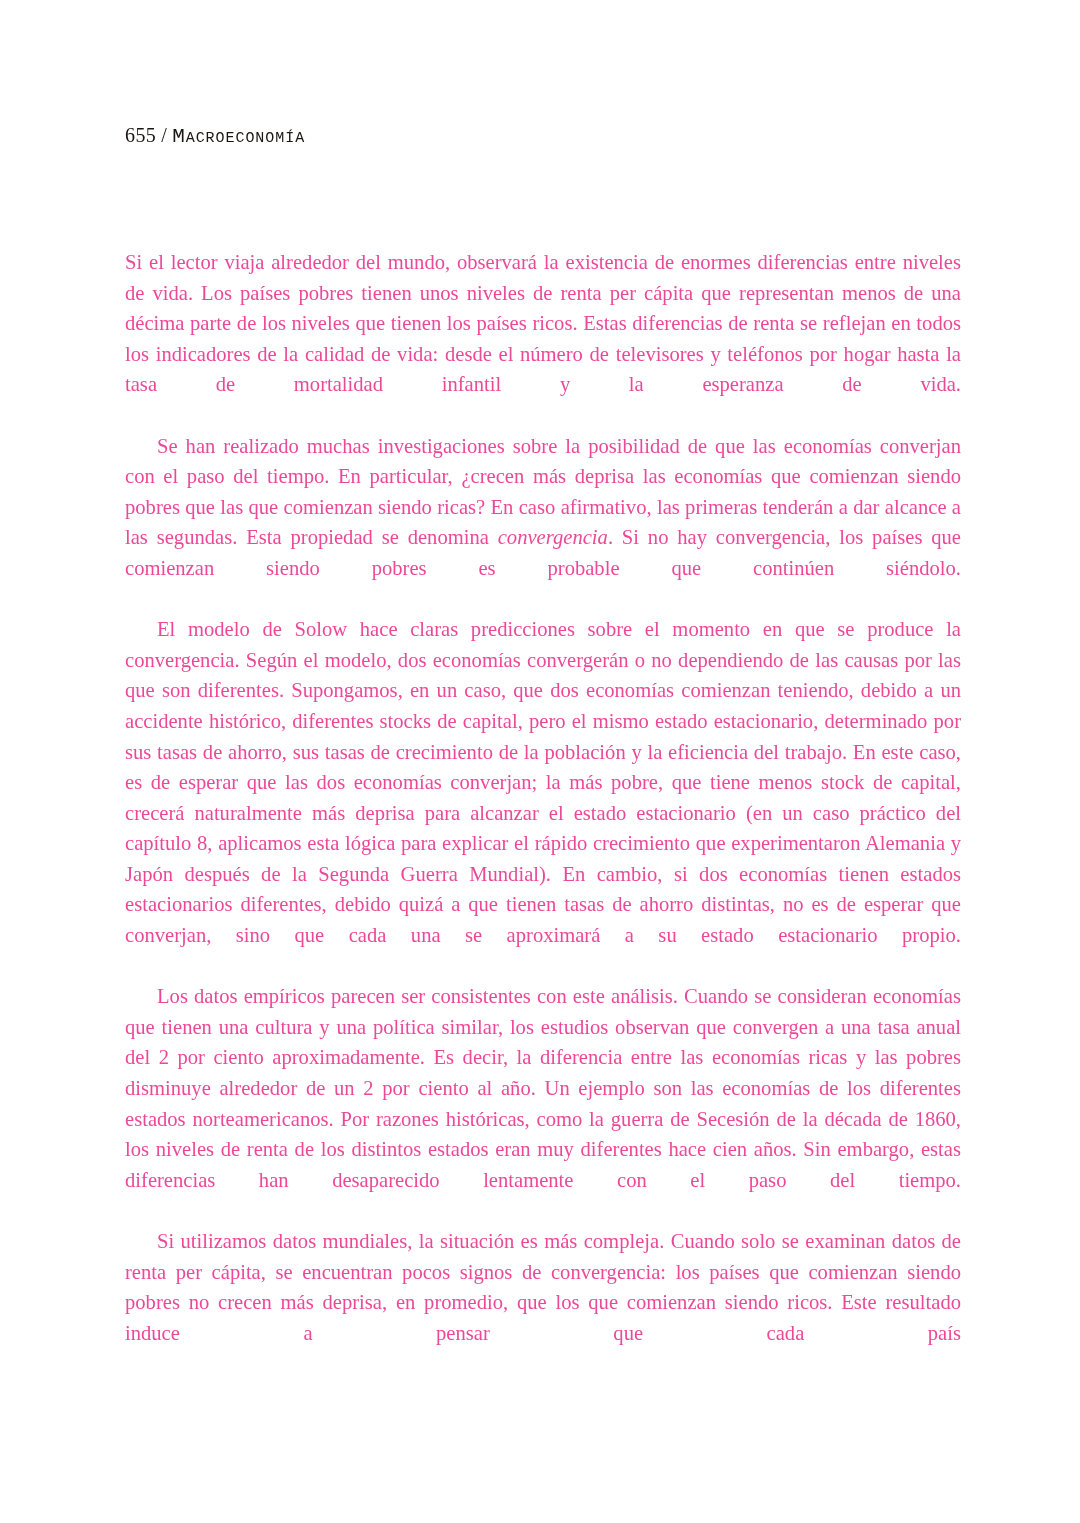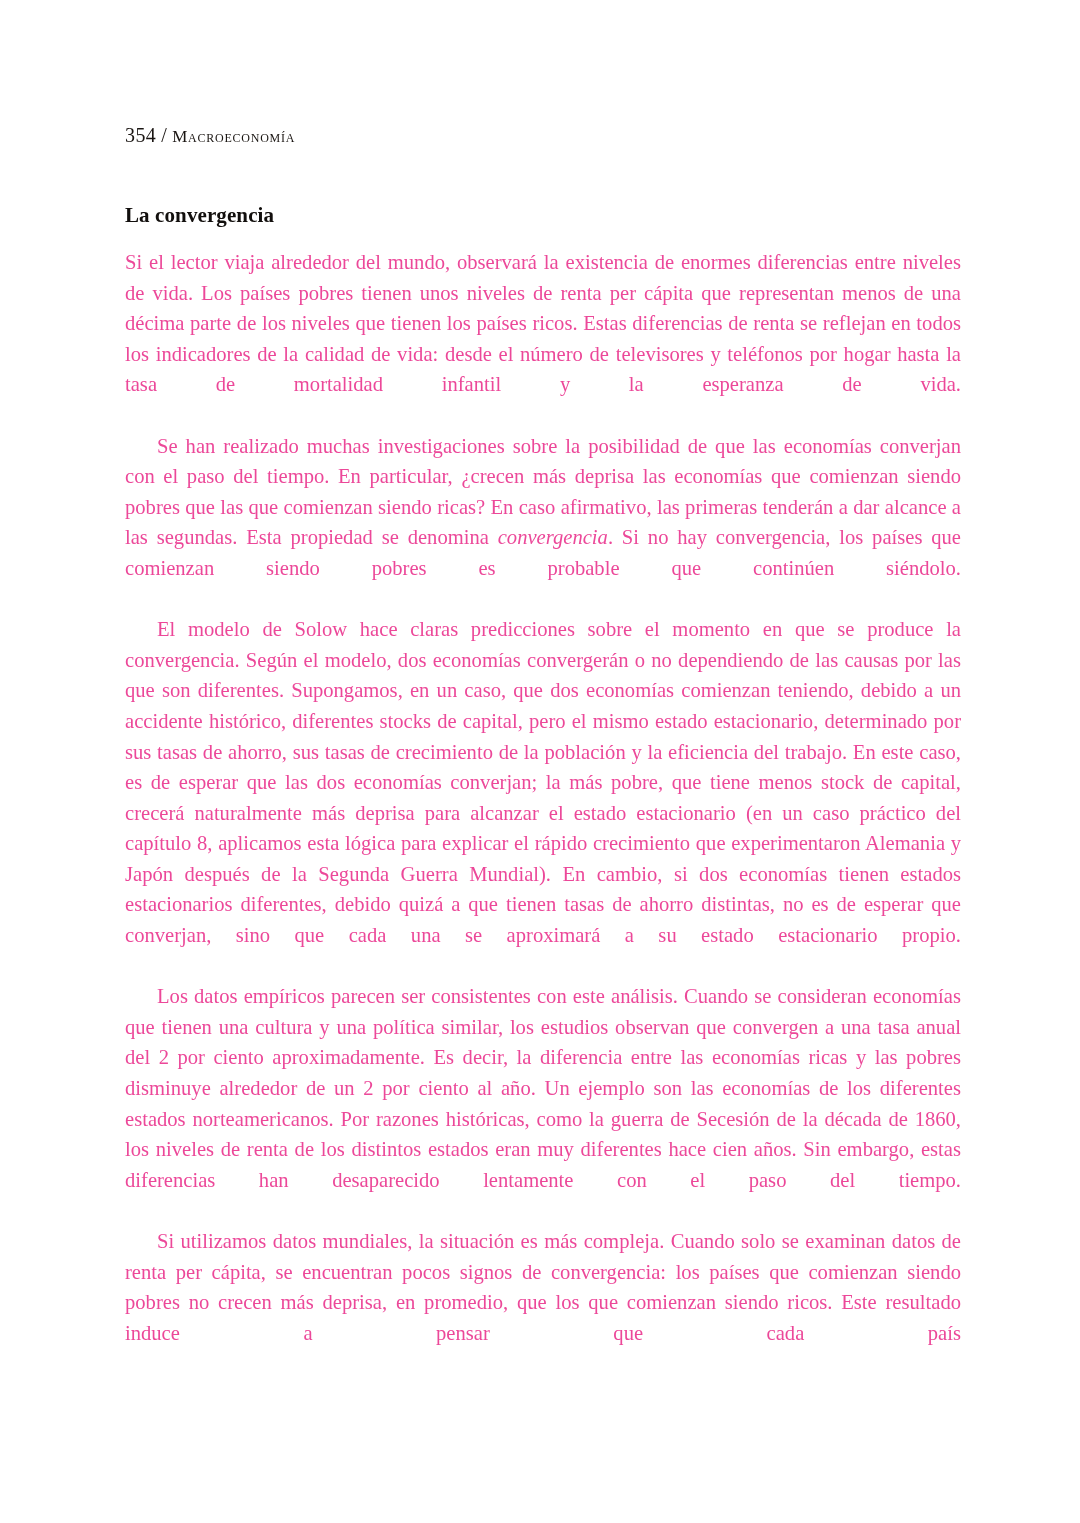--- a/index.html
+++ b/index.html
@@ -30,21 +30,22 @@
     font-size: 20px;
     letter-spacing: 0.02em;
     color: #1a1512;
     white-space: nowrap;
   }
   .running-head .folio { font-variant: normal; }
   .running-head .sep { padding: 0 5px; }
   .running-head .bookname {
     font-variant: small-caps;
     letter-spacing: 0.045em;
-    font-size: 17px;
+    font-size: 21px;
+    font-family: Liberation Mono, monospace;
   }
 
   
   .section-heading {
     position: absolute;
     left: 125px;
     top: 186px;
     width: 835px;
     font-size: 21px;
     font-weight: bold;
@@ -86,24 +87,23 @@
     display: inline-block;
     width: 100%;
   }
 </style>
 </head>
 <body>
 
 <div class="page">
 
   <div class="running-head">
-    <span class="folio">354</span><span class="sep">/</span><span class="bookname">Macroeconomía</span>
+    <span class="folio">655</span><span class="sep">/</span><span class="bookname">Macroeconomía</span>
   </div>
 
-  <h2 class="section-heading">La convergencia</h2>
 
   <div class="body-column">
 
     <p class="first">Si el lector viaja alrededor del mundo, observará la existencia de enormes diferencias entre niveles de vida. Los países pobres tienen unos niveles de renta per cápita que representan menos de una décima parte de los niveles que tienen los países ricos. Estas diferencias de renta se reflejan en todos los indicadores de la calidad de vida: desde el número de televisores y teléfonos por hogar hasta la tasa de mortalidad infantil y la esperanza de vida.</p>
 
     <p><span>Se han realizado muchas investigaciones sobre la posibilidad de que las economías converjan con el paso del tiempo. En particular, ¿crecen más deprisa las economías que comienzan siendo pobres que las que comienzan siendo ricas? En caso afirmativo, las primeras tenderán a dar alcance a las segundas. Esta propiedad se denomina </span><span class="term">convergencia</span><span>. Si no hay convergencia, los países que comienzan siendo pobres es probable que continúen siéndolo.</span></p>
 
     <p>El modelo de Solow hace claras predicciones sobre el momento en que se produce la convergencia. Según el modelo, dos economías convergerán o no dependiendo de las causas por las que son diferentes. Supongamos, en un caso, que dos economías comienzan teniendo, debido a un accidente histórico, diferentes stocks de capital, pero el mismo estado estacionario, determinado por sus tasas de ahorro, sus tasas de crecimiento de la población y la eficiencia del trabajo. En este caso, es de esperar que las dos economías converjan; la más pobre, que tiene menos stock de capital, crecerá naturalmente más deprisa para alcanzar el estado estacionario (en un caso práctico del capítulo 8, aplicamos esta lógica para explicar el rápido crecimiento que experimentaron Alemania y Japón después de la Segunda Guerra Mundial). En cambio, si dos economías tienen estados estacionarios diferentes, debido quizá a que tienen tasas de ahorro distintas, no es de esperar que converjan, sino que cada una se aproximará a su estado estacionario propio.</p>
 
     <p>Los datos empíricos parecen ser consistentes con este análisis. Cuando se consideran economías que tienen una cultura y una política similar, los estudios observan que convergen a una tasa anual del 2 por ciento aproximadamente. Es decir, la diferencia entre las economías ricas y las pobres disminuye alrededor de un 2 por ciento al año. Un ejemplo son las economías de los diferentes estados norteamericanos. Por razones históricas, como la guerra de Secesión de la década de 1860, los niveles de renta de los distintos estados eran muy diferentes hace cien años. Sin embargo, estas diferencias han desaparecido lentamente con el paso del tiempo.</p>

